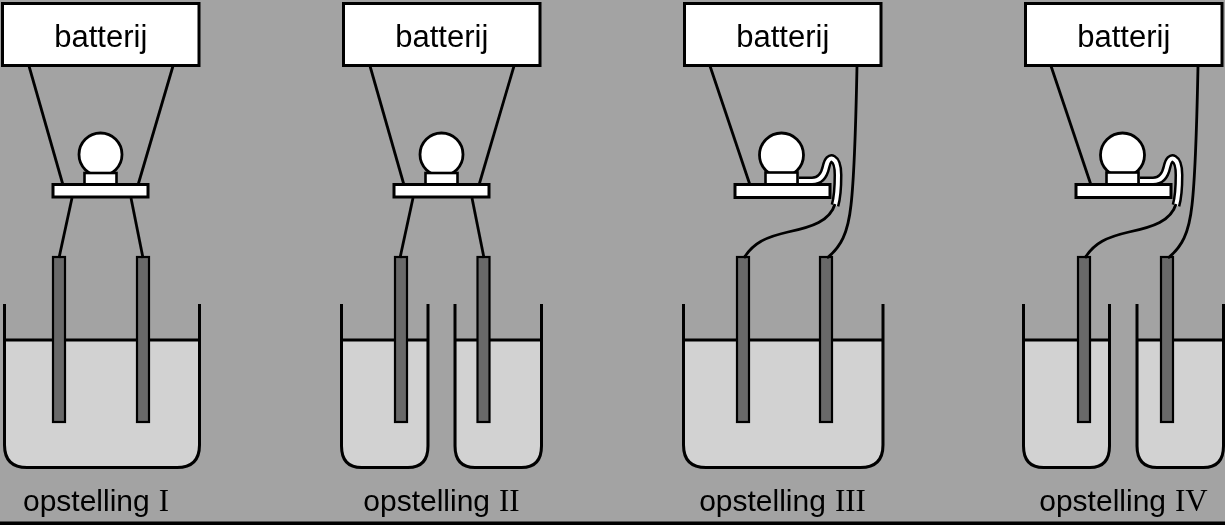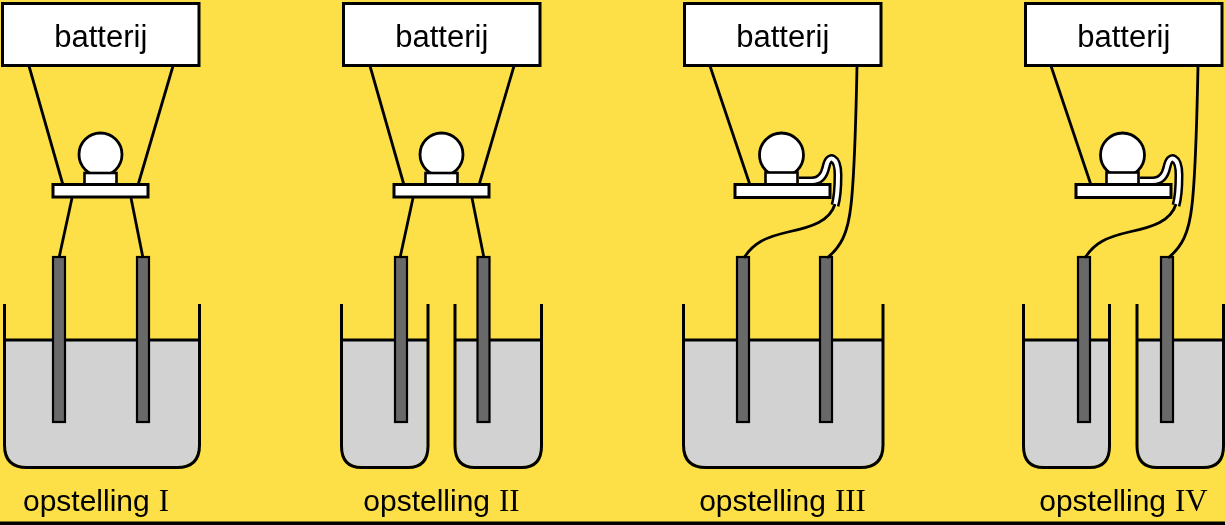--- a/index.html
+++ b/index.html
@@ -1,20 +1,20 @@
 <!DOCTYPE html>
 <html><head>
 <meta charset="utf-8">
 <style>
   html, body { margin: 0; padding: 0; background: #ffffff; }
   .stage {
     position: relative;
     width: 1225px;
     height: 525px;
-    background: #fde047;
+    background: #a3a3a3;
     overflow: hidden;
     font-family: "Liberation Sans", sans-serif;
   }
   svg { display: block; }
   text { user-select: none; }
   .battery-text {
     font-family: "Liberation Sans", sans-serif;
     font-size: 31px;
     fill: #000;
   }

